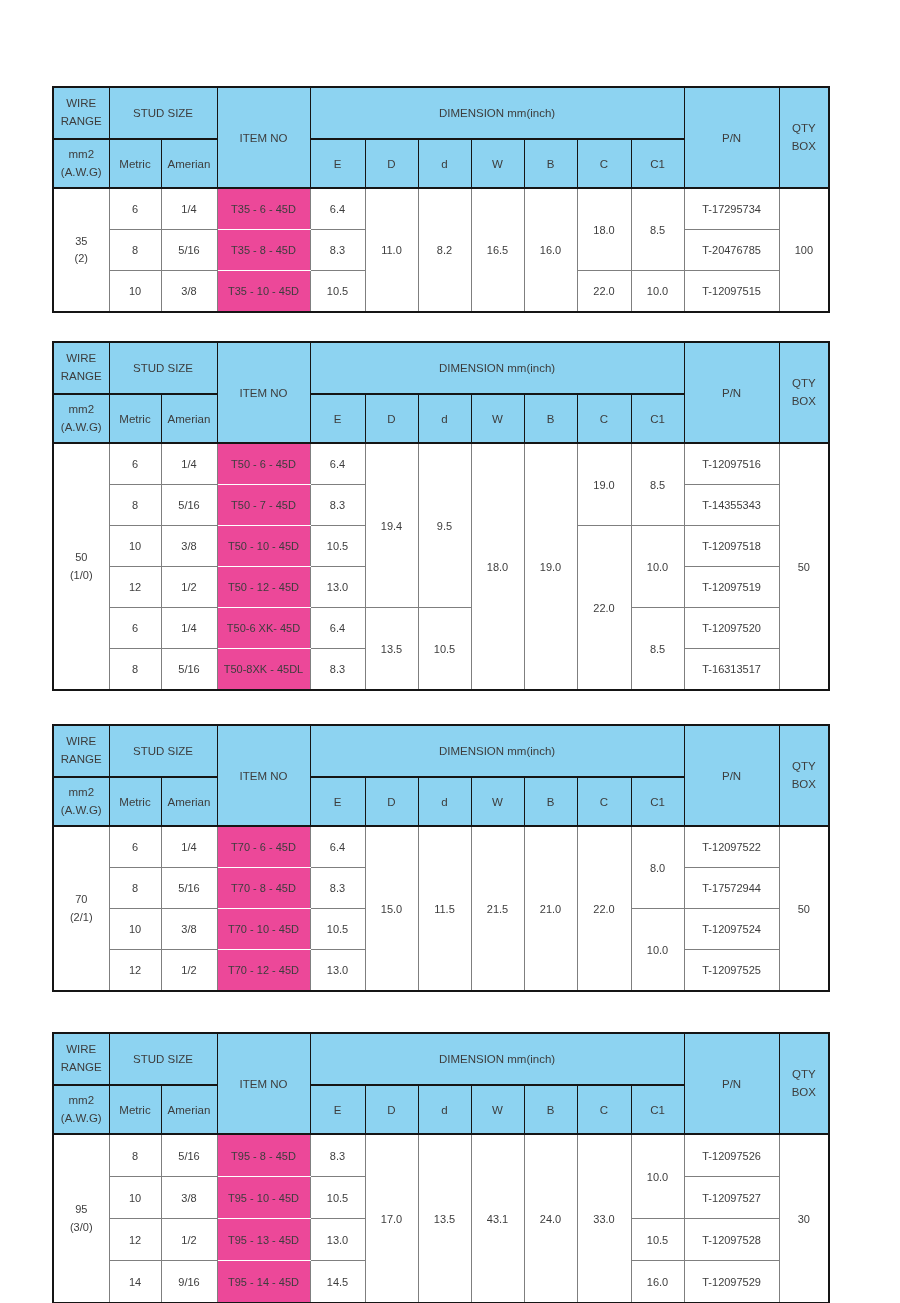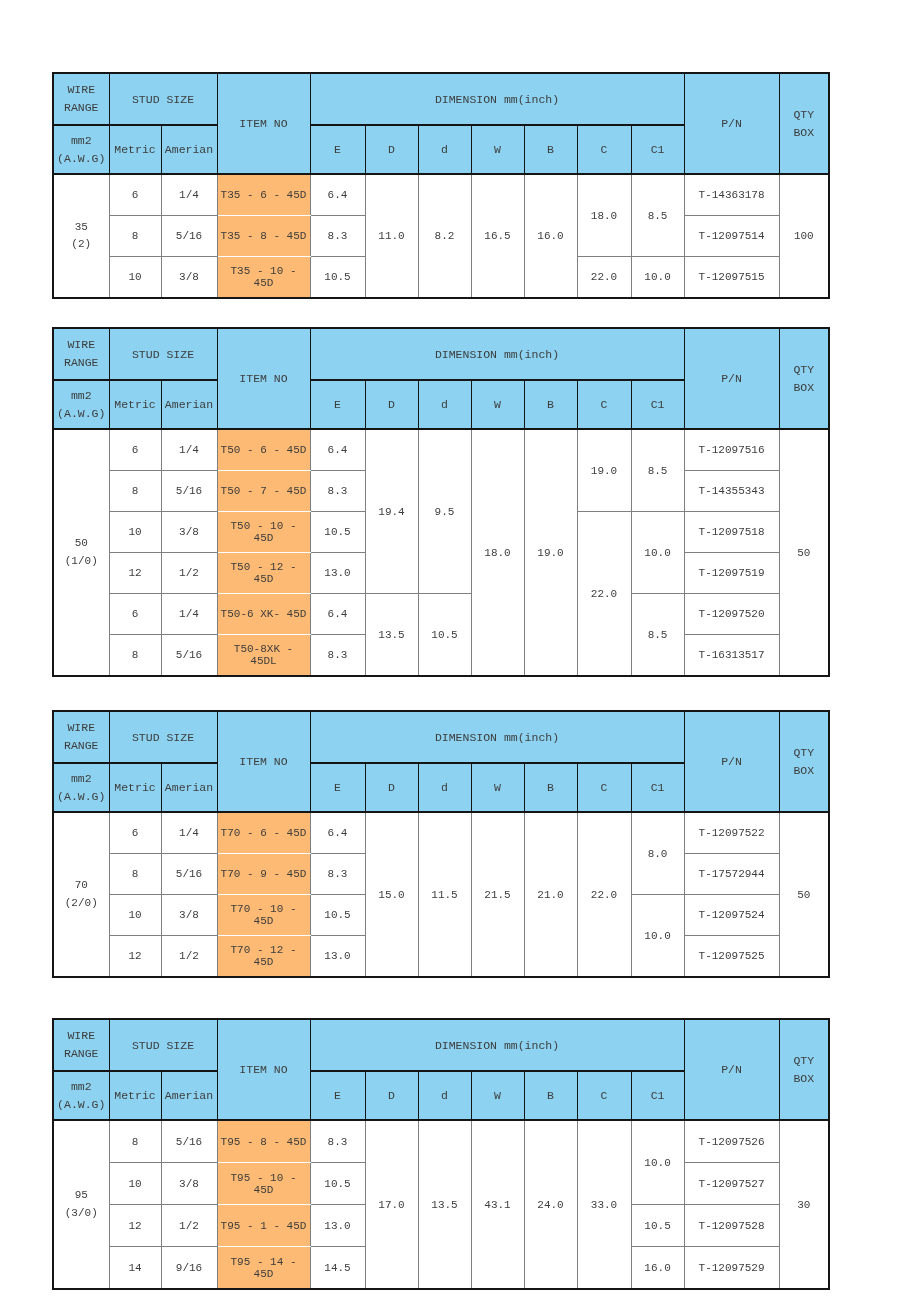--- a/index.html
+++ b/index.html
@@ -8,22 +8,21 @@
     background: #ffffff;
     overflow: hidden;
     font-family: "Liberation Sans", "DejaVu Sans", sans-serif;
   }
   .page { padding: 72px 0 0 52px; }
   table.spec {
     border-collapse: collapse;
     table-layout: fixed;
     width: 776px;
     border: 2px solid #151515;
-    margin: 0 0 28px 0;
-    font-family: Liberation Mono, monospace;
+    margin: 14px 0 28px 0;
   }
   table.spec.gap-lg  { margin-bottom: 33px; }
   table.spec.gap-xl  { margin-bottom: 40px; }
   table.spec.last    { margin-bottom: 0; }
   th, td {
     padding: 0 2px;
     text-align: center;
     vertical-align: middle;
     color: #3d3d3d;
     font-weight: normal;
@@ -38,21 +37,21 @@
   thead tr.h1 th { height: 50px; }
   thead tr.h2 th { height: 47px; }
   tbody td {
     background: #ffffff;
     border: 1px solid #7f7f7f;
     font-size: 11px;
     height: 40px;
   }
   table.rows-tall tbody td { height: 41px; }
   tbody td.item {
-    background: #fdba74;
+    background: #ec4899;
     border-top: 1px solid #ffffff;
     border-bottom: 1px solid #ffffff;
   }
   .ml { white-space: pre-line; line-height: 1.55; }
 </style>
 </head>
 <body>
 
 <div class="page">
 
@@ -104,29 +103,29 @@
         <td>6</td>
         <td>1/4</td>
         <td class="item">T35 - 6 - 45D</td>
         <td>6.4</td>
         <td rowspan="3">11.0</td>
         <td rowspan="3">8.2</td>
         <td rowspan="3">16.5</td>
         <td rowspan="3">16.0</td>
         <td rowspan="2">18.0</td>
         <td rowspan="2">8.5</td>
-        <td>T-14363178</td>
+        <td>T-17295734</td>
         <td rowspan="3">100</td>
       </tr>
       <tr>
         <td>8</td>
         <td>5/16</td>
         <td class="item">T35 - 8 - 45D</td>
         <td>8.3</td>
-        <td>T-12097514</td>
+        <td>T-20476785</td>
       </tr>
       <tr>
         <td>10</td>
         <td>3/8</td>
         <td class="item">T35 - 10 - 45D</td>
         <td>10.5</td>
         <td>22.0</td>
         <td>10.0</td>
         <td>T-12097515</td>
       </tr>
@@ -271,38 +270,38 @@
         <th>d</th>
         <th>W</th>
         <th>B</th>
         <th>C</th>
         <th>C1</th>
       </tr>
     </thead>
     <tbody>
       <tr>
         <td rowspan="4" class="ml">70
-(2/0)</td>
+(2/1)</td>
         <td>6</td>
         <td>1/4</td>
         <td class="item">T70 - 6 - 45D</td>
         <td>6.4</td>
         <td rowspan="4">15.0</td>
         <td rowspan="4">11.5</td>
         <td rowspan="4">21.5</td>
         <td rowspan="4">21.0</td>
         <td rowspan="4">22.0</td>
         <td rowspan="2">8.0</td>
         <td>T-12097522</td>
         <td rowspan="4">50</td>
       </tr>
       <tr>
         <td>8</td>
         <td>5/16</td>
-        <td class="item">T70 - 9 - 45D</td>
+        <td class="item">T70 - 8 - 45D</td>
         <td>8.3</td>
         <td>T-17572944</td>
       </tr>
       <tr>
         <td>10</td>
         <td>3/8</td>
         <td class="item">T70 - 10 - 45D</td>
         <td>10.5</td>
         <td rowspan="2">10.0</td>
         <td>T-12097524</td>
@@ -378,21 +377,21 @@
       <tr>
         <td>10</td>
         <td>3/8</td>
         <td class="item">T95 - 10 - 45D</td>
         <td>10.5</td>
         <td>T-12097527</td>
       </tr>
       <tr>
         <td>12</td>
         <td>1/2</td>
-        <td class="item">T95 - 1 - 45D</td>
+        <td class="item">T95 - 13 - 45D</td>
         <td>13.0</td>
         <td>10.5</td>
         <td>T-12097528</td>
       </tr>
       <tr>
         <td>14</td>
         <td>9/16</td>
         <td class="item">T95 - 14 - 45D</td>
         <td>14.5</td>
         <td>16.0</td>

